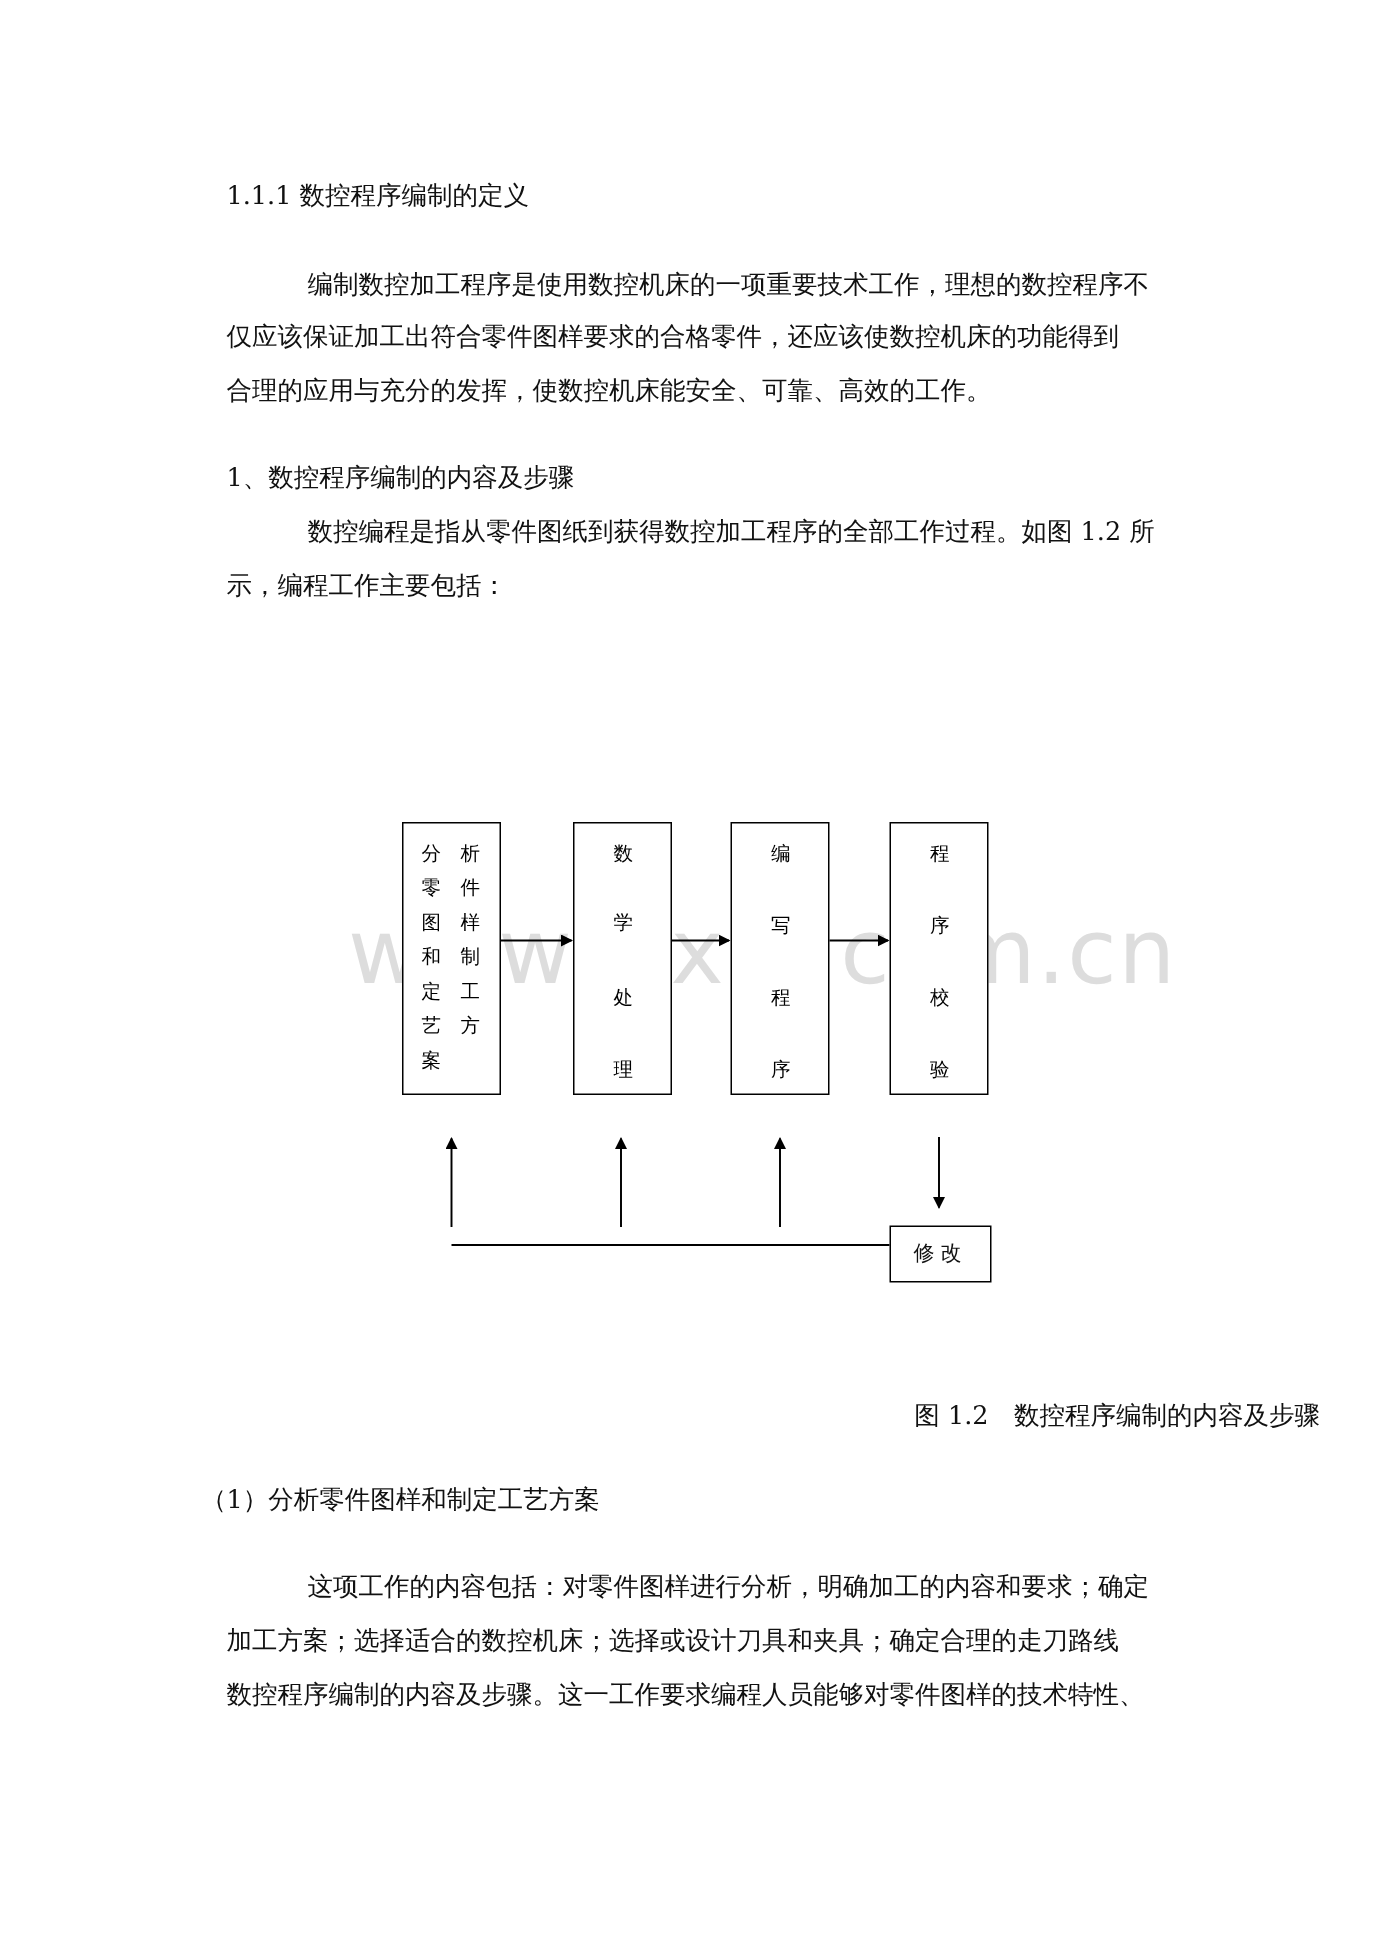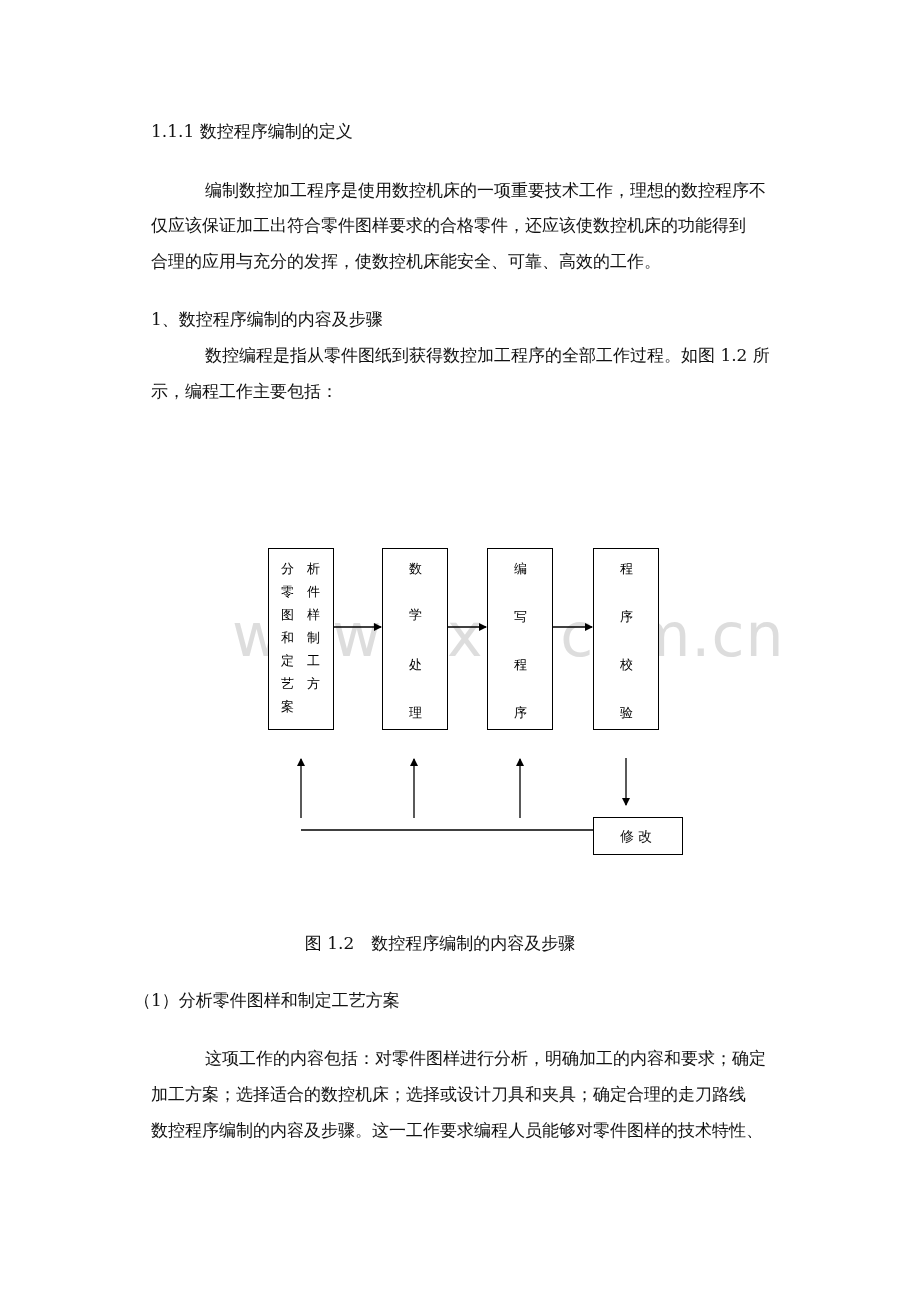--- a/index.html
+++ b/index.html
@@ -5,23 +5,23 @@
   html, body { margin: 0; padding: 0; background: #ffffff; }
   body { width: 920px; height: 1302px; position: relative; overflow: hidden;
          font-family: "DejaVu Serif", "Liberation Serif", serif; color: #111; }
   .line { position: absolute; left: 151px; font-size: 17px; white-space: nowrap; line-height: 20px; }
   .indent { left: 176px; margin-left: 29px; }
   .diagram { position: absolute; left: 0; top: 0; width: 920px; height: 1302px; }
   .box { position: absolute; border: 1.3px solid #000; background: #fff; box-sizing: border-box; }
   .vtxt { position: absolute; font-family: "DejaVu Sans", "Liberation Sans", sans-serif; font-size: 13px; color: #000; }
   .watermark { position: absolute; left: 232px; top: 600px; font-family: "DejaVu Sans", "Liberation Sans", sans-serif;
                font-size: 60px; color: rgba(180,180,180,0.45); letter-spacing: 1px; pointer-events: none; }
-  .fix-box { position: absolute; left: 593px; top: 817px; width: 90px; height: 38px; border: 1.3px solid #000; box-sizing: border-box;
+  .fix-box { position: absolute; left: 593px; top: 817px; width: 68px; height: 38px; border: 1.3px solid #000; box-sizing: border-box;
              font-family: "DejaVu Sans", "Liberation Sans", sans-serif; font-size: 14px; text-align: center; line-height: 36px; letter-spacing: 4px; }
-  .caption { position: absolute; left: 0; width: 880px; text-align: center; top: 932px; font-size: 17px; }
+  .caption { position: absolute; left: 0; width: 880px; text-align: right; top: 932px; font-size: 17px; }
 </style>
 </head>
 <body>
 
 <div class="line" style="top:121px;">1.1.1 数控程序编制的定义</div>
 
 <div class="line indent" style="top:180px;">编制数控加工程序是使用数控机床的一项重要技术工作，理想的数控程序不</div>
 <div class="line" style="top:215px;">仅应该保证加工出符合零件图样要求的合格零件，还应该使数控机床的功能得到</div>
 <div class="line" style="top:251px;">合理的应用与充分的发挥，使数控机床能安全、可靠、高效的工作。</div>
 

